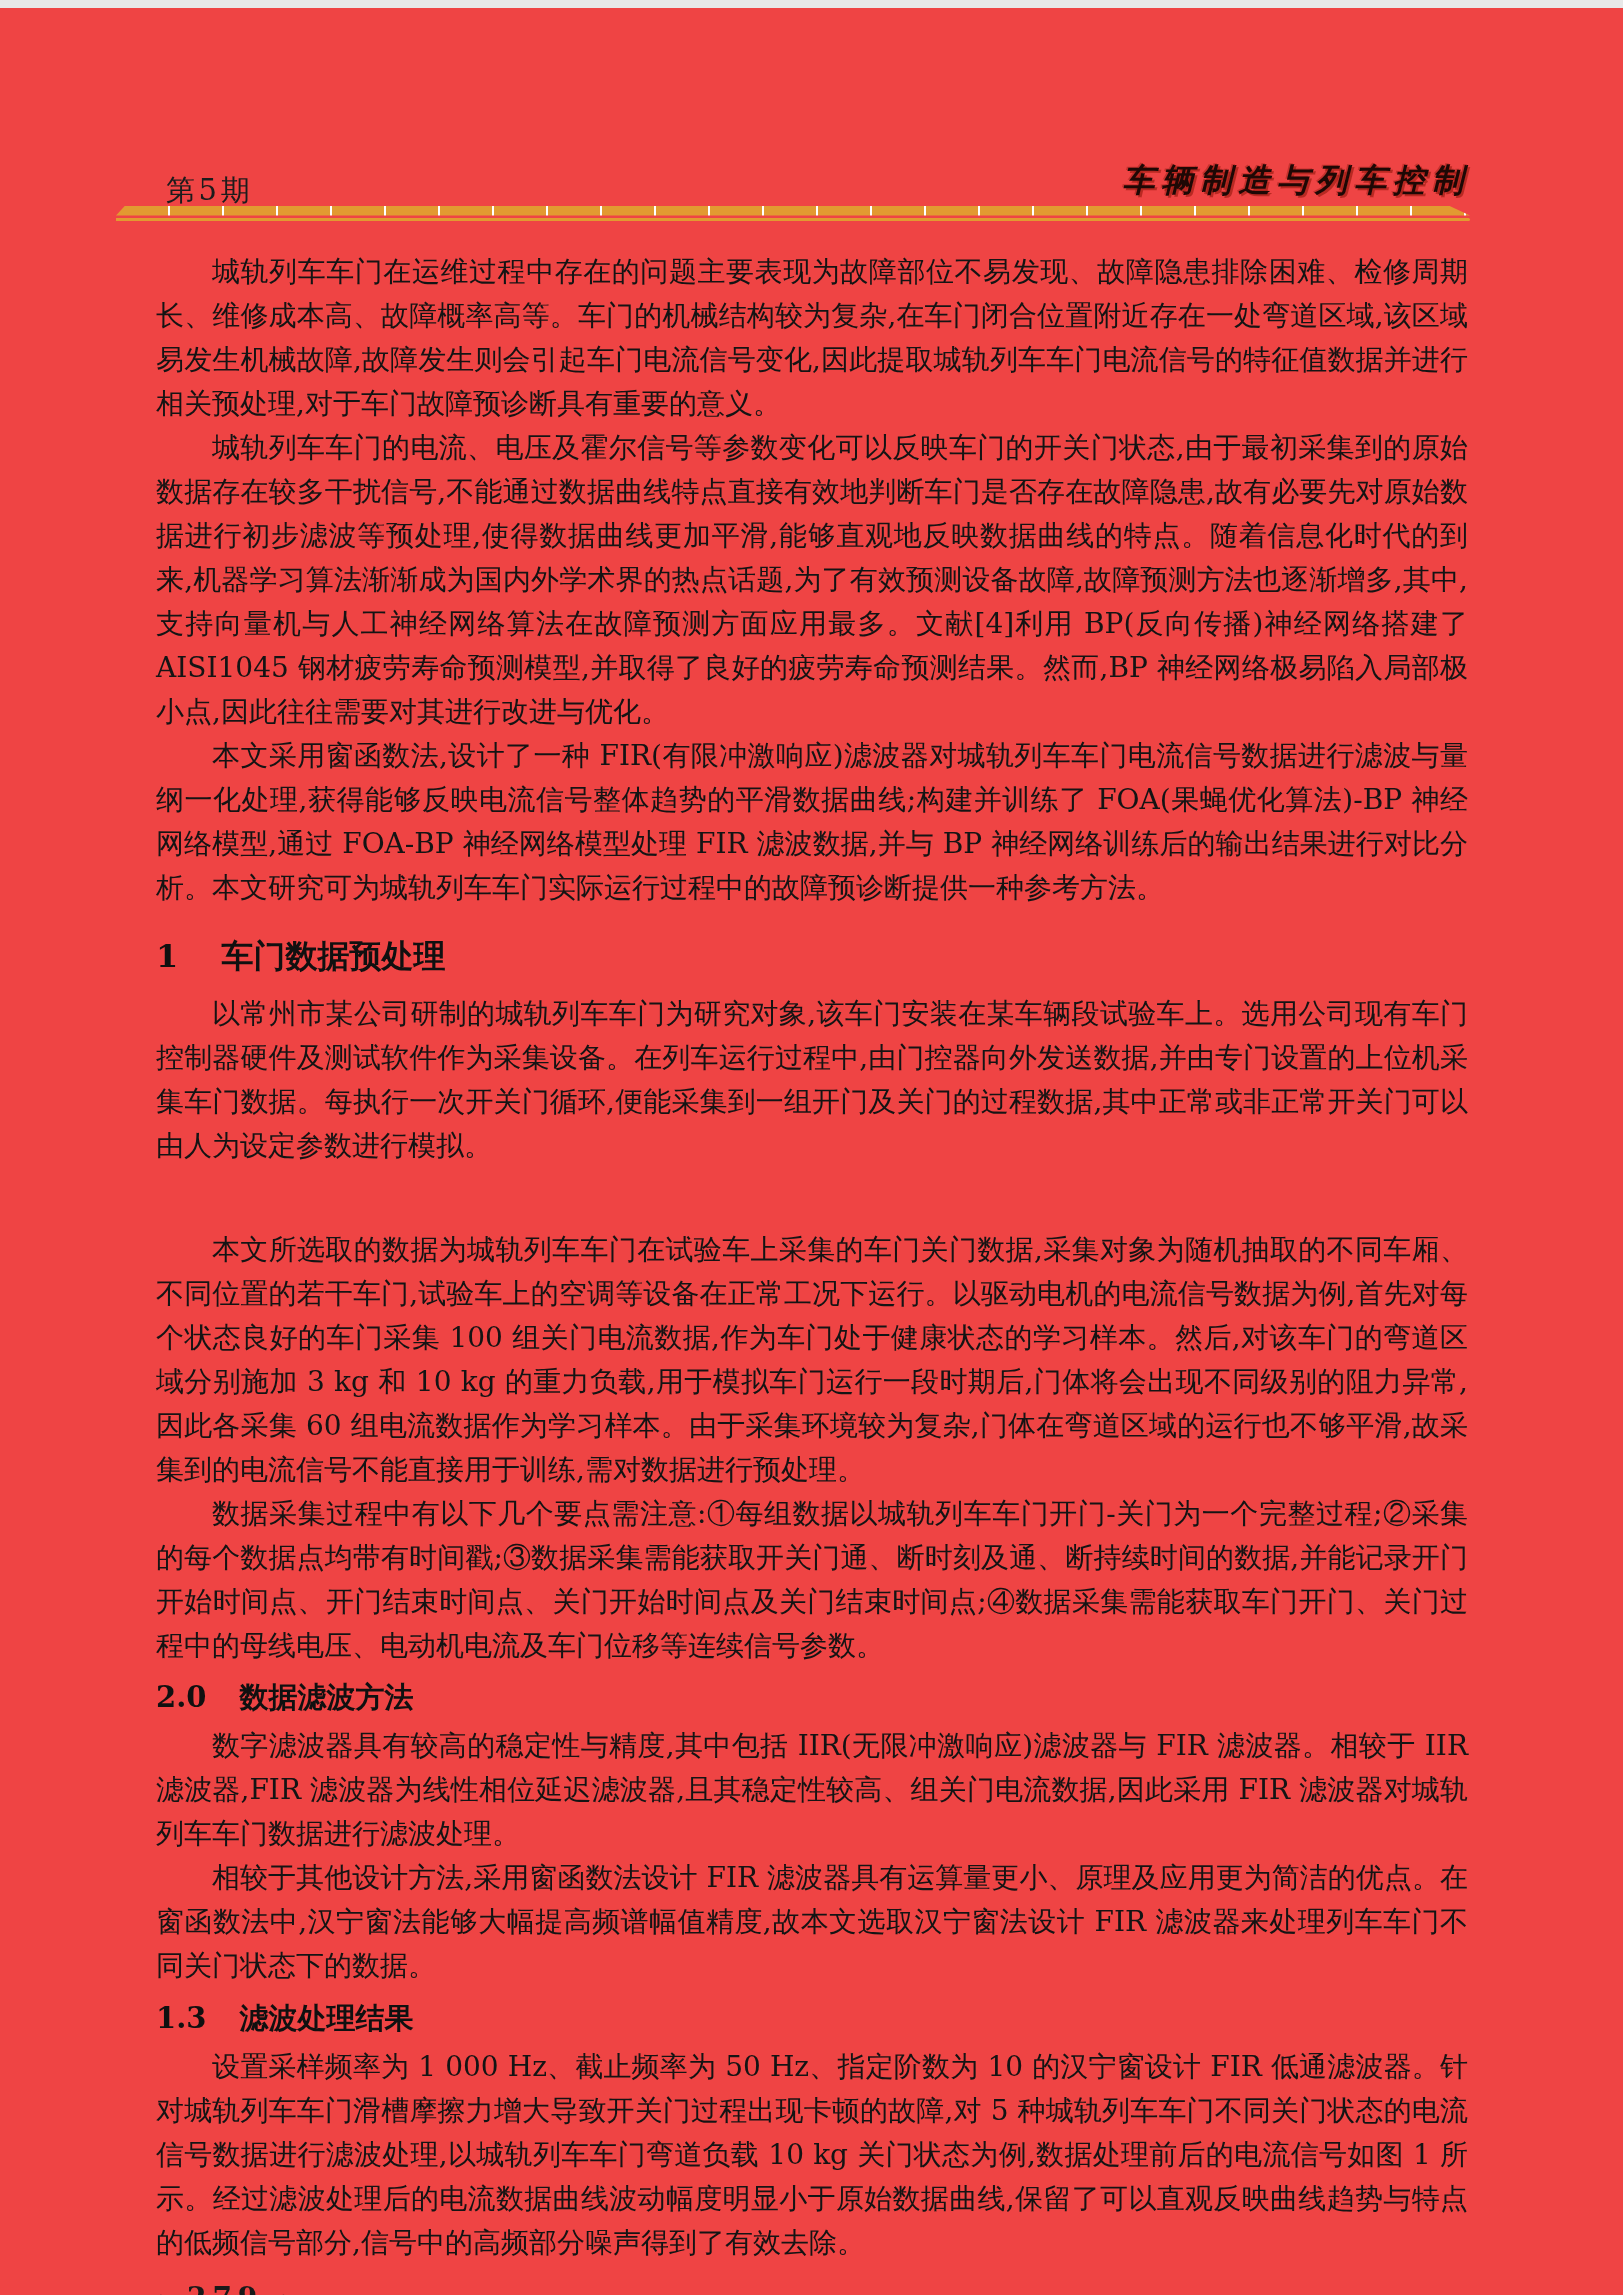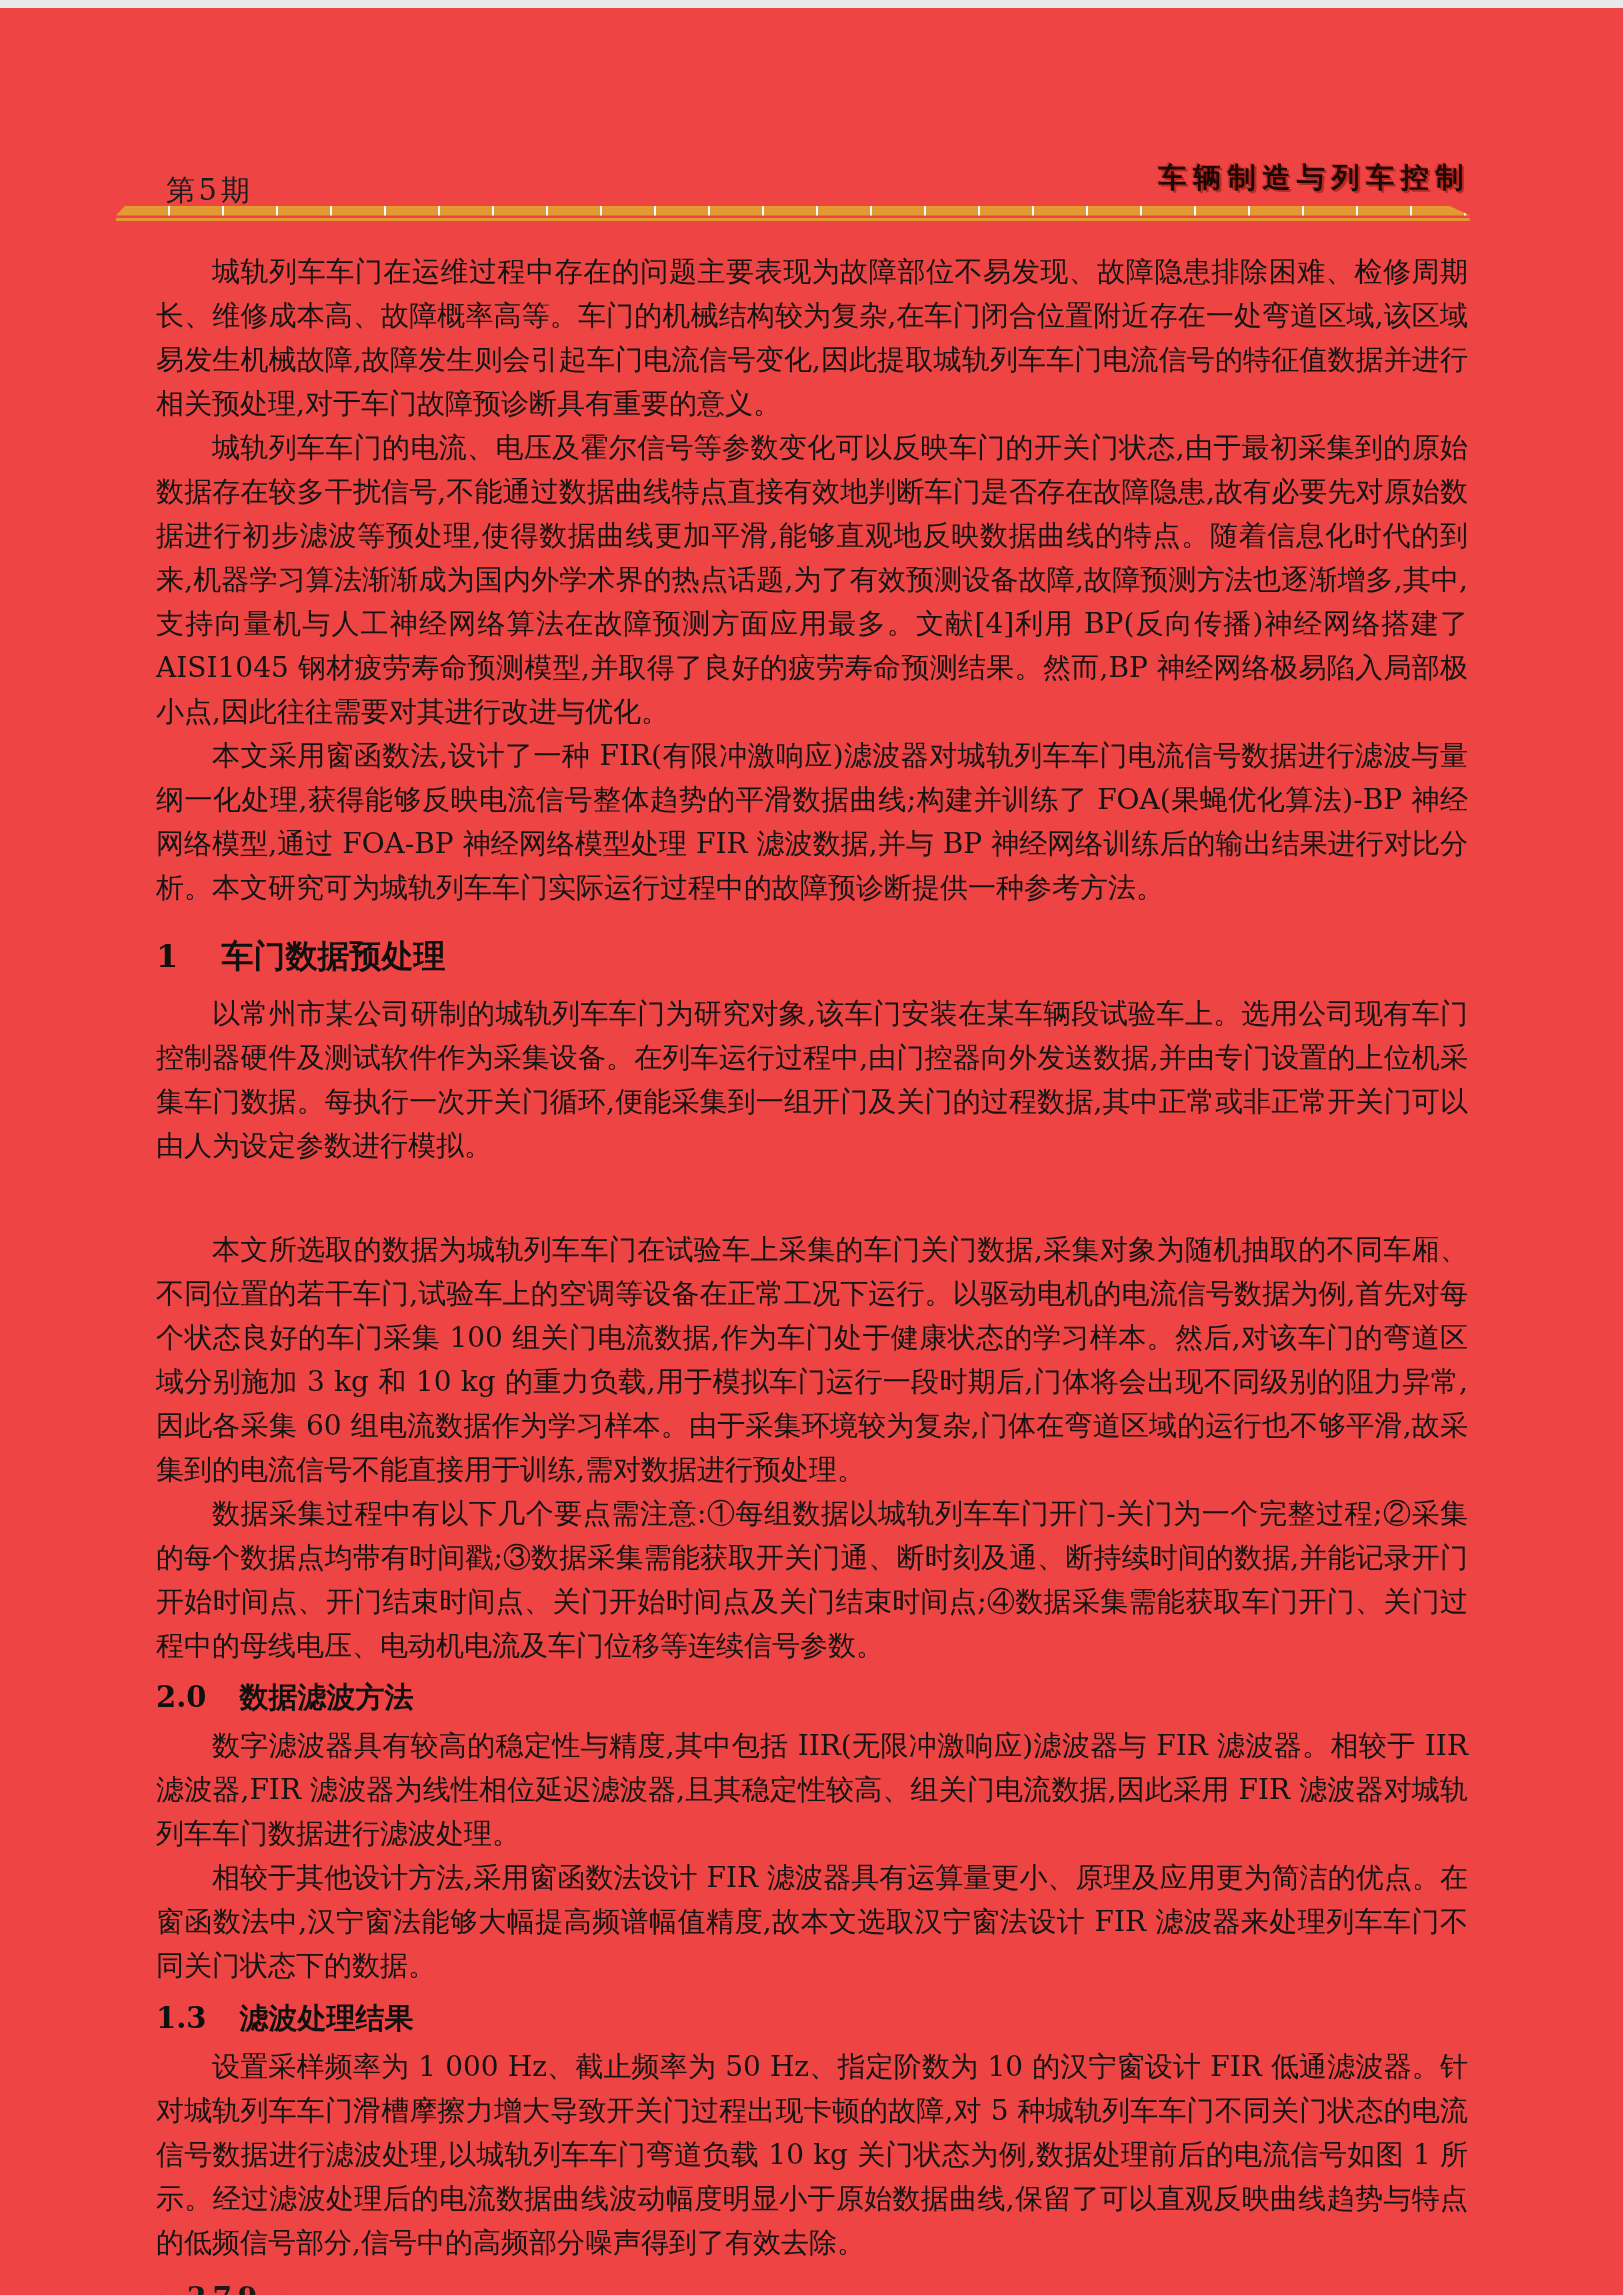--- a/index.html
+++ b/index.html
@@ -14,21 +14,21 @@
     color:#161616;
   }
   
   .issue{
     position:absolute;left:166px;top:163px;
     font-size:29px;letter-spacing:3.6px;color:#1c1c1c;
     font-family:"DejaVu Serif","Liberation Serif",serif;
   }
   .journal-title{
     position:absolute;right:154px;top:151px;
-    font-size:28px;font-weight:bold;
+    font-size:32px;font-weight:bold;font-style:italic;
     letter-spacing:6.6px;
     color:#1e0805;
     text-shadow:2.2px 1.5px 0 rgba(140,20,8,0.55), -1.5px -0.7px 0 rgba(120,16,6,0.35);
     font-family:"DejaVu Serif","Liberation Serif",serif;
     white-space:nowrap;
   }
   
   .track-bar{
     position:absolute;left:116px;top:198px;width:1354px;height:16px;
   }

